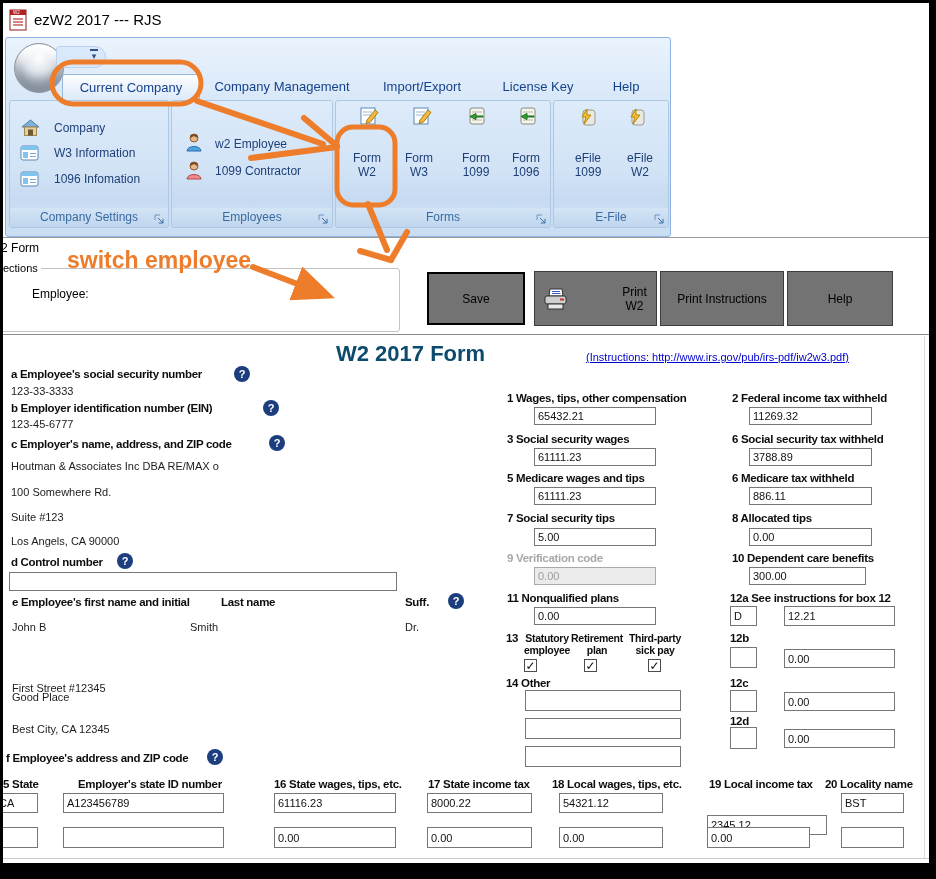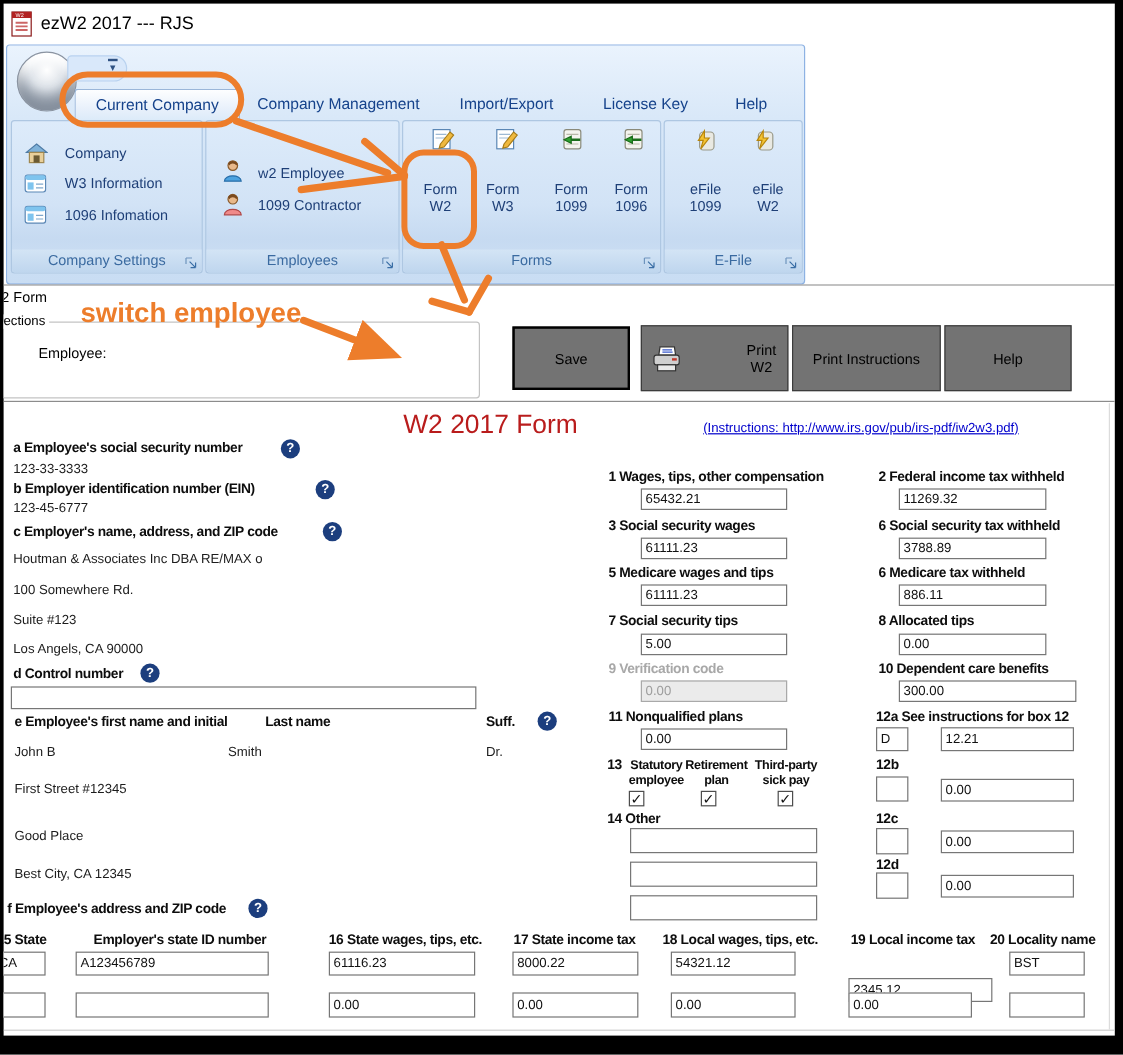--- a/index.html
+++ b/index.html
@@ -40,21 +40,21 @@
   .groupbox{position:absolute;border:1px solid #c3c3c3;border-radius:3px;background:#fff;}
   .groupbox-label{position:absolute;background:#fff;font-size:11px;color:#000;padding:0 3px;}
   .field-label{font-size:12px;color:#000;}
   .combo{position:absolute;background:linear-gradient(180deg,#efefef,#dcdcdc);border:1px solid #737373;
     font-size:12px;color:#000;line-height:22px;padding-left:7px;box-sizing:border-box;}
   .combo .chev{position:absolute;right:8px;top:0;font-size:12px;color:#333;}
   .toolbtn{position:absolute;background:#737373;border:1px solid #3c3c3c;font-size:12px;color:#000;
     display:flex;align-items:center;justify-content:center;box-sizing:border-box;}
   .toolbtn.primary{border:2px solid #000;}
   
-  .form-title{font-size:22px;font-weight:normal;color:#b91c1c;letter-spacing:0;}
+  .form-title{font-size:22px;font-weight:bold;color:#0c4a6e;letter-spacing:0;}
   .form-link{font-size:11px;color:#0000cc;text-decoration:underline;}
   .lbl{position:absolute;font-weight:bold;font-size:11.5px;letter-spacing:-0.3px;color:#0d0d0d;white-space:nowrap;}
   .lbl.dim{color:#a8a8a8;}
   .val{position:absolute;font-size:11px;color:#1c1c1c;white-space:nowrap;}
   .inp{position:absolute;border:1px solid #767676;background:#fff;
     font-family:"Liberation Sans",sans-serif;font-size:11px;color:#111;padding:1px 3px;box-sizing:border-box;}
   .inp.dis{background:#ebebeb;color:#9e9e9e;border-color:#a9a9a9;}
   .q{position:absolute;width:16px;height:16px;border-radius:50%;background:#1c3e7e;color:#fff;
     font-size:11px;font-weight:bold;text-align:center;line-height:16px;}
   .cb{position:absolute;width:13px;height:13px;border:1px solid #4d4d4d;background:#fff;
@@ -305,21 +305,21 @@
   <input class="inp" style="left: 6px; top: 569px; width: 388px; height: 19px;" value="">
 
   <span class="lbl" style="left:9px;top:593px;">e Employee's first name and initial</span>
   <span class="lbl" style="left:218px;top:593px;">Last name</span>
   <span class="lbl" style="left:402px;top:593px;">Suff.</span>
   <span class="q" style="left:445px;top:590px;">?</span>
   <span class="val" style="left:9px;top:618px;">John B</span>
   <span class="val" style="left:187px;top:618px;">Smith</span>
   <span class="val" style="left:402px;top:618px;">Dr.</span>
 
-  <span class="val" style="left:9px;top:649px;">First Street #12345</span>
+  <span class="val" style="left:9px;top:679px;">First Street #12345</span>
   <span class="val" style="left:9px;top:688px;">Good Place</span>
   <span class="val" style="left:9px;top:720px;">Best City, CA 12345</span>
 
   <span class="lbl" style="left:3px;top:749px;">f Employee's address and ZIP code</span>
   <span class="q" style="left:204px;top:746px;">?</span>
 
   <span class="lbl" style="left:504px;top:389px;">1 Wages, tips, other compensation</span>
   <input class="inp" style="left: 531px; top: 404px; width: 122px; height: 18px;" value="65432.21">
   <span class="lbl" style="left:504px;top:430px;">3 Social security wages</span>
   <input class="inp" style="left: 531px; top: 445px; width: 122px; height: 18px;" value="61111.23">
@@ -356,21 +356,21 @@
 
   <span class="lbl" style="left:729px;top:389px;">2 Federal income tax withheld</span>
   <input class="inp" style="left: 746px; top: 404px; width: 123px; height: 18px;" value="11269.32">
   <span class="lbl" style="left:729px;top:430px;">6 Social security tax withheld</span>
   <input class="inp" style="left: 746px; top: 445px; width: 123px; height: 18px;" value="3788.89">
   <span class="lbl" style="left:729px;top:469px;">6 Medicare tax withheld</span>
   <input class="inp" style="left: 746px; top: 484px; width: 123px; height: 18px;" value="886.11">
   <span class="lbl" style="left:729px;top:509px;">8 Allocated tips</span>
   <input class="inp" style="left: 746px; top: 525px; width: 123px; height: 18px;" value="0.00">
   <span class="lbl" style="left:729px;top:549px;">10 Dependent care benefits</span>
-  <input class="inp" style="left: 746px; top: 564px; width: 148px; height: 18px;" value="300.00">
+  <input class="inp" style="left: 746px; top: 564px; width: 117px; height: 18px;" value="300.00">
 
   <span class="lbl" style="left:727px;top:589px;">12a See instructions for box 12</span>
   <input class="inp" style="left: 727px; top: 603px; width: 27px; height: 20px;" value="D">
   <input class="inp" style="left: 781px; top: 603px; width: 111px; height: 20px;" value="12.21">
   <span class="lbl" style="left:727px;top:629px;">12b</span>
   <input class="inp" style="left: 727px; top: 644px; width: 27px; height: 21px;" value="">
   <input class="inp" style="left: 781px; top: 646px; width: 111px; height: 19px;" value="0.00">
   <span class="lbl" style="left:727px;top:674px;">12c</span>
   <input class="inp" style="left: 727px; top: 687px; width: 27px; height: 22px;" value="">
   <input class="inp" style="left: 781px; top: 689px; width: 111px; height: 19px;" value="0.00">

